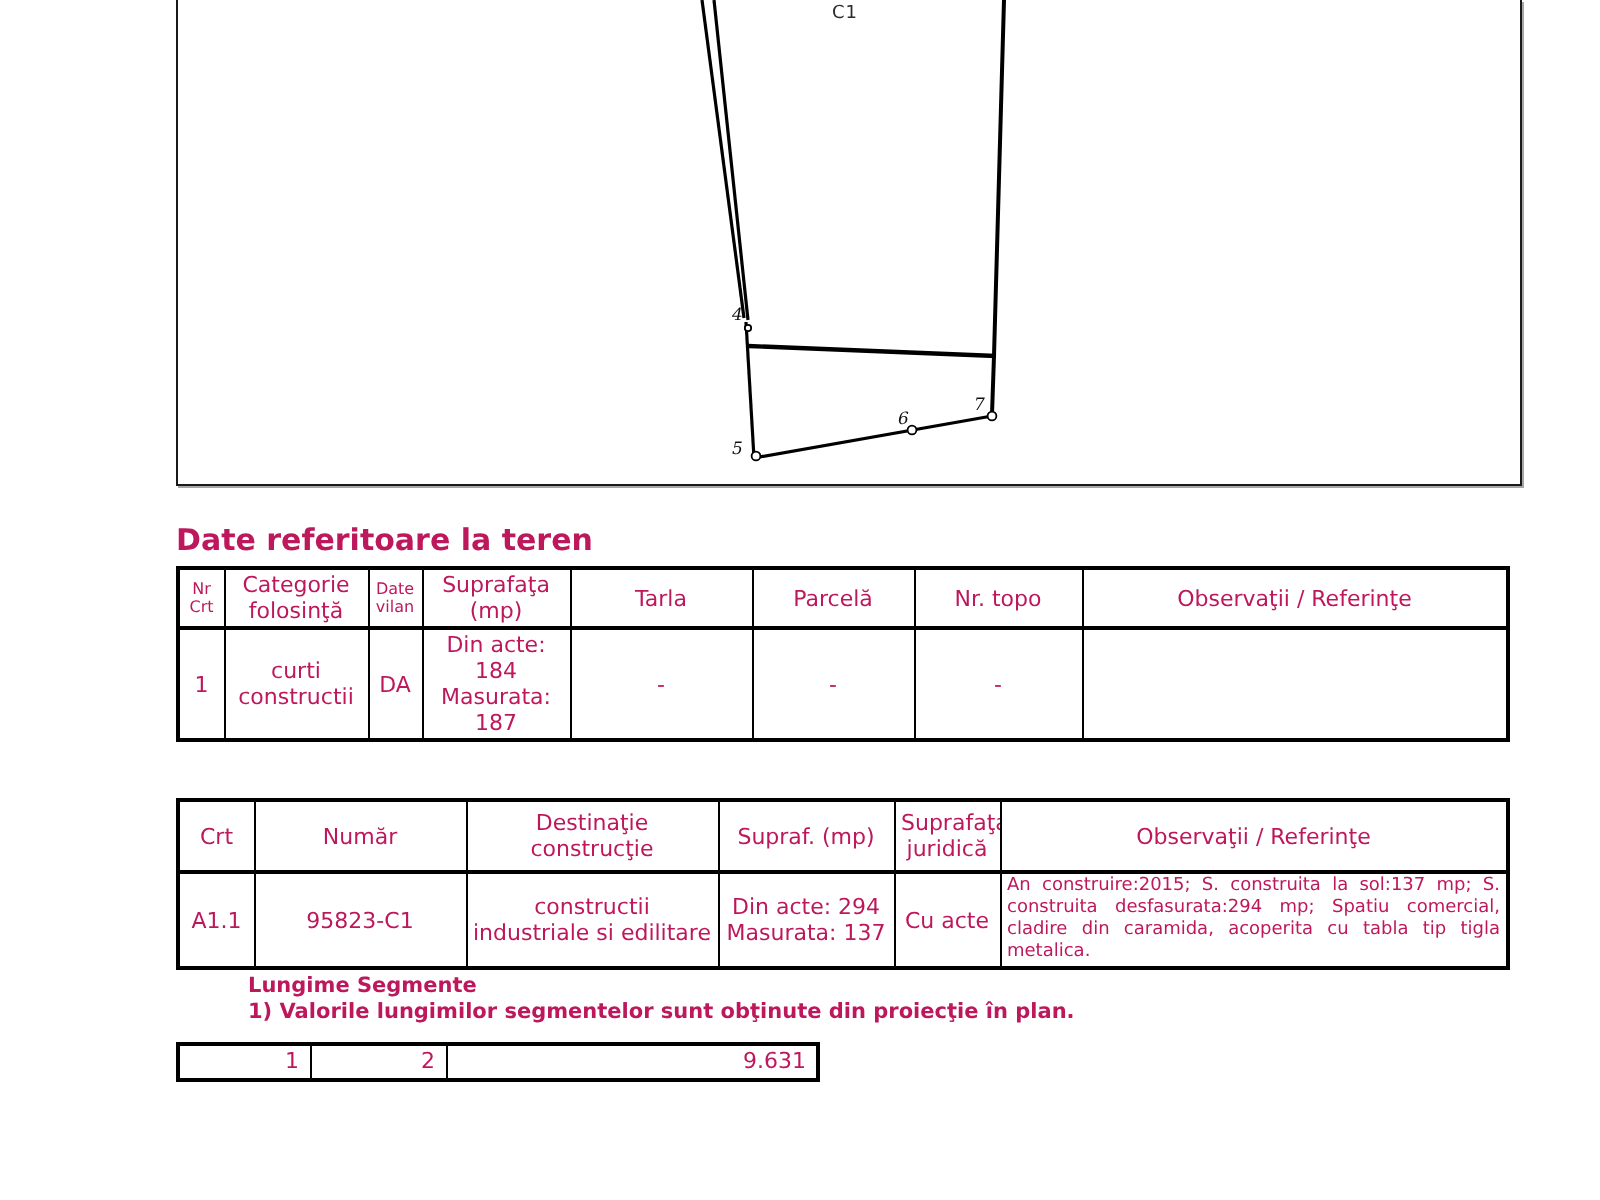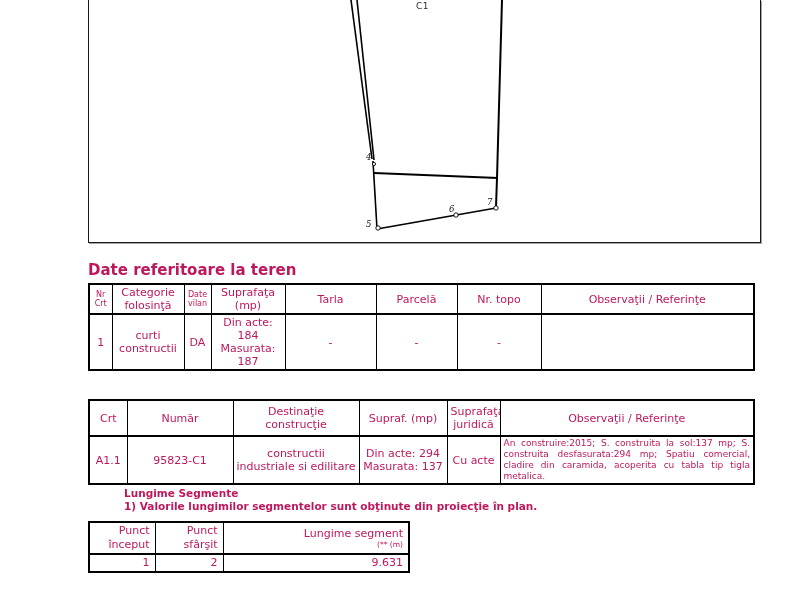--- a/index.html
+++ b/index.html
@@ -160,30 +160,20 @@
   <div class="h-sub" style="top:487px;">Lungime Segmente</div>
   <div class="h-sub" style="top:500px;text-align:center;">1) Valorile lungimilor segmentelor sunt obţinute din proiecţie în plan.</div>
 
   <table id="tbl-segmente" class="tbl">
     <colgroup>
       <col style="width:66px">
         <col style="width:68px">
         <col style="width:186px">
     </colgroup>
     <tbody>
-        <tr class="hdr">
-      <th class="rgt pre">Punct
-început</th>
-      <th class="rgt pre">Punct
-sfârşit</th>
-      <th class="rgt">
-        <span>Lungime segment</span>
-        <span class="unit-note">(** (m)</span>
-      </th>
-    </tr>
     <tr class="bdy">
       <td class="rgt">1</td>
       <td class="rgt">2</td>
       <td class="rgt">9.631</td>
     </tr>
   </tbody>
     </table>
 
 </div>
 

